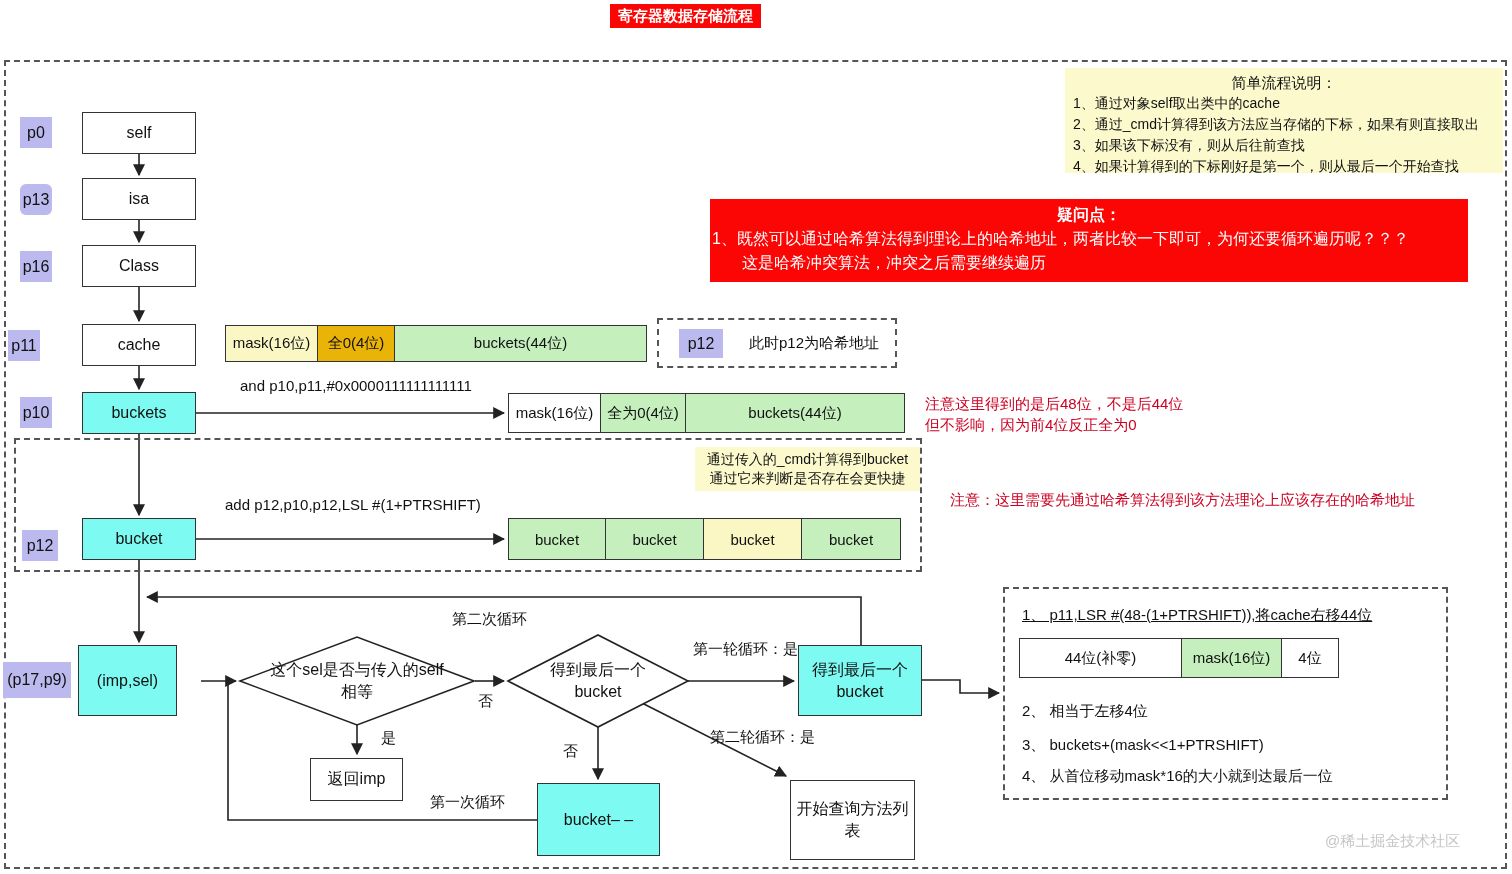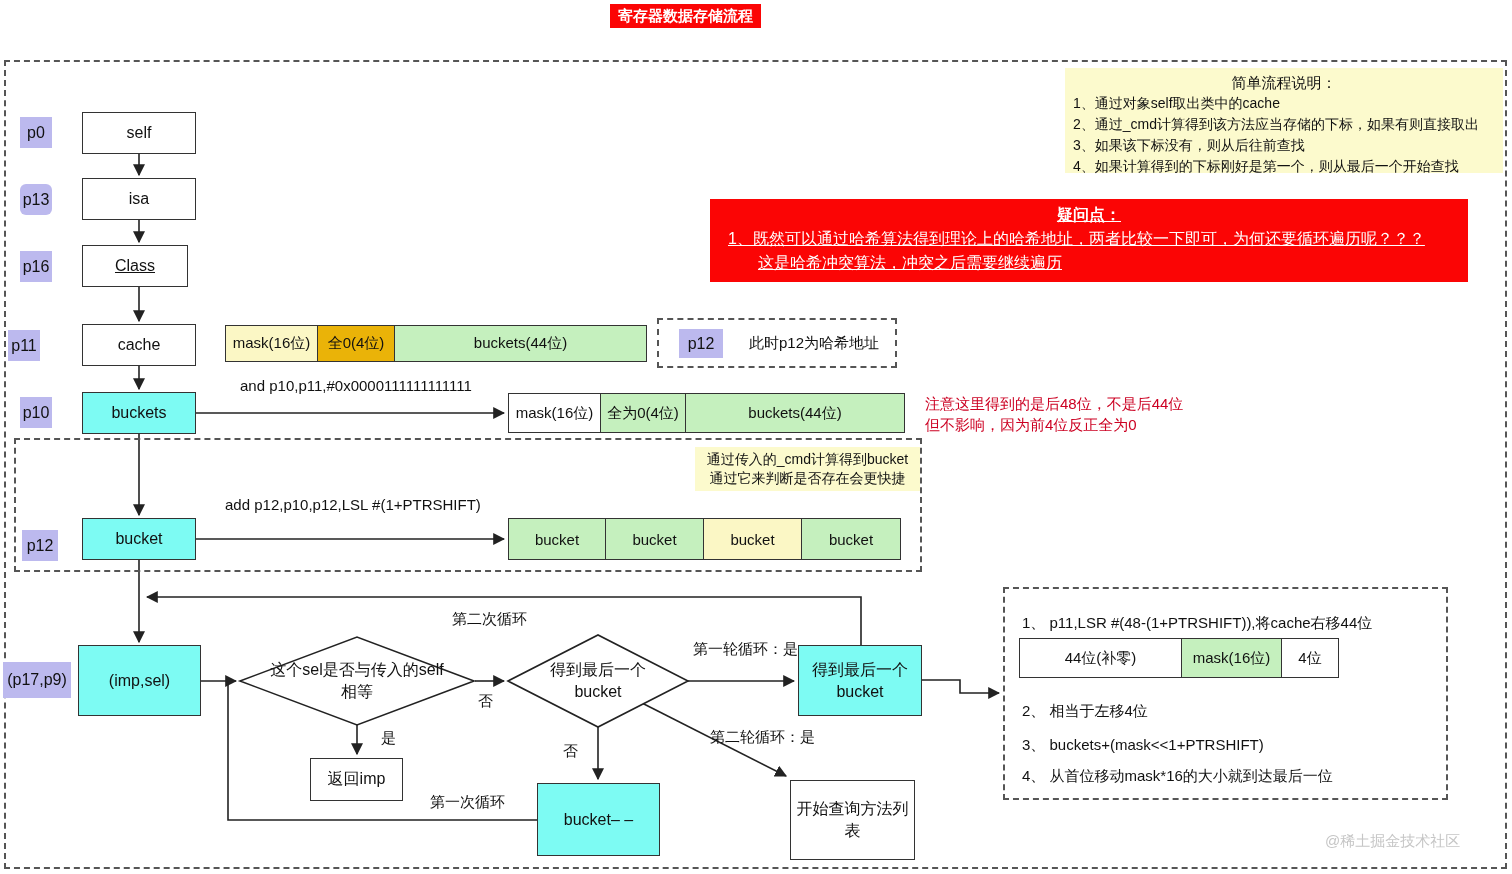--- a/index.html
+++ b/index.html
@@ -64,37 +64,37 @@
     </g>
   </svg>
 
   <div class="abs reglabel ctr" style="left:20px;top:117px;width:32px;height:31px;">p0</div>
   <div class="abs nodebox ctr" style="left:82px;top:112px;width:114px;height:42px;">self</div>
 
   <div class="abs reglabel ctr" style="left:20px;top:184px;width:32px;height:31px;border-radius:6px;">p13</div>
   <div class="abs nodebox ctr" style="left:82px;top:178px;width:114px;height:42px;">isa</div>
 
   <div class="abs reglabel ctr" style="left:20px;top:251px;width:32px;height:31px;">p16</div>
-  <div class="abs nodebox ctr" style="left:82px;top:245px;width:106px;height:42px;text-decoration:underline;">Class</div>
+  <div class="abs nodebox ctr" style="left:82px;top:245px;width:114px;height:42px;">Class</div>
 
   <div class="abs reglabel ctr" style="left:8px;top:330px;width:32px;height:31px;">p11</div>
   <div class="abs nodebox ctr" style="left:82px;top:324px;width:114px;height:42px;">cache</div>
 
   <div class="abs reglabel ctr" style="left:20px;top:397px;width:32px;height:31px;">p10</div>
   <div class="abs nodebox cyan ctr" style="left:82px;top:392px;width:114px;height:42px;">buckets</div>
 
   <div class="abs note-yellow" style="left:1065px;top:68px;width:438px;height:105px;padding:4px 8px;">
     <div style="text-align:center;font-size:15px;">简单流程说明：</div>
     <div>1、通过对象self取出类中的cache</div>
     <div>2、通过_cmd计算得到该方法应当存储的下标，如果有则直接取出</div>
     <div>3、如果该下标没有，则从后往前查找</div>
     <div>4、如果计算得到的下标刚好是第一个，则从最后一个开始查找</div>
   </div>
 
-  <div class="abs note-red" style="left:710px;top:199px;width:758px;height:83px;padding:4px 18px;text-decoration:underline;">
+  <div class="abs note-red" style="left:710px;top:199px;width:758px;height:83px;padding:4px 2px;">
     <div style="text-align:center;font-weight:bold;">疑问点：</div>
     <div>1、既然可以通过哈希算法得到理论上的哈希地址，两者比较一下即可，为何还要循环遍历呢？？？</div>
     <div style="padding-left:30px;">这是哈希冲突算法，冲突之后需要继续遍历</div>
   </div>
 
   <div class="abs barcell first c-yellow ctr" style="left:225px;top:325px;width:93px;height:37px;">mask(16位)</div>
   <div class="abs barcell c-gray ctr" style="left:318px;top:325px;width:77px;height:37px;">全0(4位)</div>
   <div class="abs barcell c-green ctr" style="left:395px;top:325px;width:252px;height:37px;">buckets(44位)</div>
 
   <div class="abs dashed" style="left:657px;top:318px;width:240px;height:50px;">
@@ -102,20 +102,21 @@
     <div class="abs ctr" style="left:80px;top:9px;width:150px;height:29px;font-size:15px;">此时p12为哈希地址</div>
   </div>
 
   <div class="abs instr" style="left:240px;top:377px;">and p10,p11,#0x0000111111111111</div>
   <div class="abs barcell first c-white ctr" style="left:508px;top:393px;width:93px;height:40px;">mask(16位)</div>
   <div class="abs barcell c-green ctr" style="left:601px;top:393px;width:85px;height:40px;">全为0(4位)</div>
   <div class="abs barcell c-green ctr" style="left:686px;top:393px;width:219px;height:40px;">buckets(44位)</div>
 
   <div class="abs redtext" style="left:925px;top:393px;">注意这里得到的是后48位，不是后44位</div>
   <div class="abs redtext" style="left:925px;top:414px;">但不影响，因为前4位反正全为0</div>
+  <div class="abs redtext" style="left:950px;top:489px;">注意：这里需要先通过哈希算法得到该方法理论上应该存在的哈希地址</div>
 
   <div class="abs dashed" style="left:14px;top:438px;width:908px;height:134px;"></div>
 
   <div class="abs note-yellow ctr" style="left:695px;top:447px;width:225px;height:44px;flex-direction:column;line-height:19px;font-size:14px;">
     <div>通过传入的_cmd计算得到bucket</div>
     <div>通过它来判断是否存在会更快捷</div>
   </div>
 
   <div class="abs instr" style="left:225px;top:496px;">add p12,p10,p12,LSL #(1+PTRSHIFT)</div>
 
@@ -123,21 +124,21 @@
   <div class="abs nodebox cyan ctr" style="left:82px;top:518px;width:114px;height:42px;">bucket</div>
 
   <div class="abs barcell first c-green ctr" style="left:508px;top:518px;width:98px;height:42px;">bucket</div>
   <div class="abs barcell c-green ctr" style="left:606px;top:518px;width:98px;height:42px;">bucket</div>
   <div class="abs barcell c-yellow ctr" style="left:704px;top:518px;width:98px;height:42px;">bucket</div>
   <div class="abs barcell c-green ctr" style="left:802px;top:518px;width:99px;height:42px;">bucket</div>
 
   <div class="abs small-label" style="left:452px;top:610px;">第二次循环</div>
 
   <div class="abs reglabel ctr" style="left:3px;top:662px;width:68px;height:36px;">(p17,p9)</div>
-  <div class="abs nodebox cyan ctr" style="left:78px;top:645px;width:123px;height:71px;">(imp,sel)</div>
+  <div class="abs nodebox cyan ctr" style="left:78px;top:645px;width:99px;height:71px;">(imp,sel)</div>
 
   <div class="abs ctr" style="left:247px;top:650px;width:220px;height:62px;flex-direction:column;font-size:16px;line-height:22px;">
     <div>这个sel是否与传入的self</div>
     <div>相等</div>
   </div>
 
   <div class="abs small-label" style="left:381px;top:729px;">是</div>
   <div class="abs small-label" style="left:478px;top:692px;">否</div>
 
   <div class="abs nodebox ctr" style="left:310px;top:758px;width:93px;height:43px;">返回imp</div>
@@ -159,21 +160,21 @@
   <div class="abs small-label" style="left:430px;top:793px;">第一次循环</div>
 
   <div class="abs nodebox cyan ctr" style="left:537px;top:783px;width:123px;height:73px;">bucket– –</div>
 
   <div class="abs nodebox ctr" style="left:790px;top:780px;width:125px;height:80px;flex-direction:column;line-height:22px;">
     <div>开始查询方法列</div>
     <div>表</div>
   </div>
 
   <div class="abs dashed" style="left:1003px;top:587px;width:445px;height:213px;">
-    <div class="abs panel-item" style="left:17px;top:25px;">1、 p11,LSR #(48-(1+PTRSHIFT)),将cache右移44位</div>
+    <div class="abs panel-item" style="left:17px;top:17px;text-decoration:underline;">1、 p11,LSR #(48-(1+PTRSHIFT)),将cache右移44位</div>
     <div class="abs barcell first c-white ctr" style="left:14px;top:49px;width:163px;height:40px;">44位(补零)</div>
     <div class="abs barcell c-green ctr" style="left:177px;top:49px;width:100px;height:40px;">mask(16位)</div>
     <div class="abs barcell c-white ctr" style="left:277px;top:49px;width:57px;height:40px;">4位</div>
     <div class="abs panel-item" style="left:17px;top:113px;">2、 相当于左移4位</div>
     <div class="abs panel-item" style="left:17px;top:147px;">3、 buckets+(mask&lt;&lt;1+PTRSHIFT)</div>
     <div class="abs panel-item" style="left:17px;top:178px;">4、 从首位移动mask*16的大小就到达最后一位</div>
   </div>
 
   <div class="abs watermark" style="left:1325px;top:832px;">@稀土掘金技术社区</div>
 

